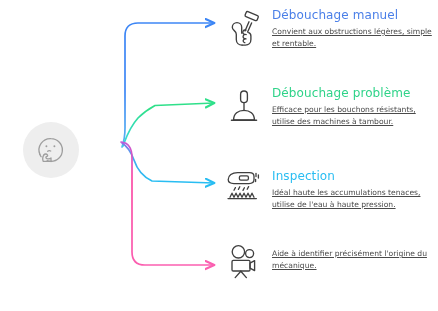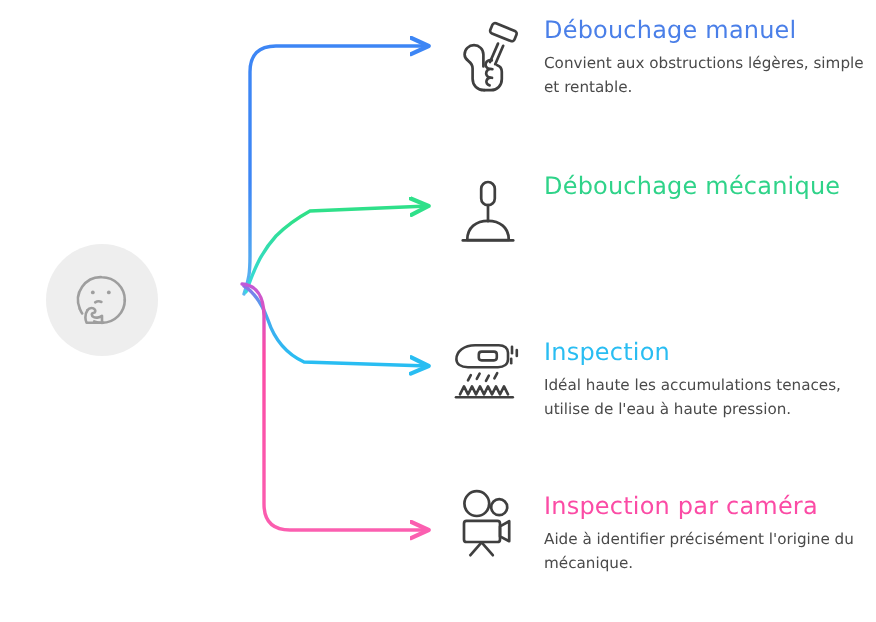--- a/index.html
+++ b/index.html
@@ -70,20 +70,21 @@
     letter-spacing: 0.1px;
     margin: 0 0 5px 0;
     line-height: 11px;
     white-space: nowrap;
   }
   .branch-desc {
     font-size: 7.6px;
     color: #4a4a4a;
     line-height: 11.5px;
     margin: 0;
+    text-decoration: underline;
   }
 
   #branch-0 { top: 10px; }
   #branch-1 { top: 88px; }
   #branch-2 { top: 166px; }
   #branch-3 { top: 243px; }
 
   #branch-2 .branch-text { top: 5px; }
   #branch-3 .branch-text { top: 5px; }
 </style>
@@ -182,21 +183,22 @@
       <rect x="12.6" y="3.0" width="6.8" height="11.6" rx="3.4"></rect>
 
       <path d="M16,14.6 L16,22.6"></path>
 
       <path d="M5.6,32.0 C5.6,25.6 10.2,22.4 16,22.4 C21.8,22.4 26.4,25.6 26.4,32.0 Z"></path>
 
       <path d="M3.4,32.2 L28.6,32.2"></path>
     </svg>
   </div>
   <div class="branch-text">
-    <p class="branch-title" style="color:#2fd389">Débouchage mécanique</p>
+    <p class="branch-title" style="color:#2fd389">Débouchage problème</p>
+    <p class="branch-desc">Efficace pour les bouchons résistants, utilise des machines à tambour.</p>
   </div>
 </div>
 
 <div class="branch" id="branch-2">
   <div class="branch-icon">
     <svg width="38" height="40" viewBox="0 0 38 40" fill="none" stroke="#3f3f3f" stroke-width="1.3" stroke-linecap="round" stroke-linejoin="round">
 
       <path d="M3.2,13.6 C3.2,9.6 7.0,6.6 12.6,6.6 L24.4,6.6 C27.2,6.6 29.0,8.2 29.0,10.4
                L29.0,13.6 C29.0,16.0 27.0,17.6 24.0,17.6 L9.0,17.6 C5.4,17.6 3.2,16.0 3.2,13.6 Z"></path>
 
@@ -233,16 +235,15 @@
 
       <rect x="5.0" y="17.4" width="18.0" height="10.6" rx="1.3"></rect>
 
       <path d="M23.0,20.2 L27.6,17.6 L27.6,27.6 L23.0,25.2 Z"></path>
 
       <path d="M13.8,28.2 L8.2,34.6"></path>
       <path d="M13.8,28.2 L19.4,34.6"></path>
     </svg>
   </div>
   <div class="branch-text">
-    <p class="branch-title" style="color:#fb4ba5">Inspection par caméra</p>
     <p class="branch-desc">Aide à identifier précisément l'origine du mécanique.</p>
   </div>
 </div>
 
 </body></html>

